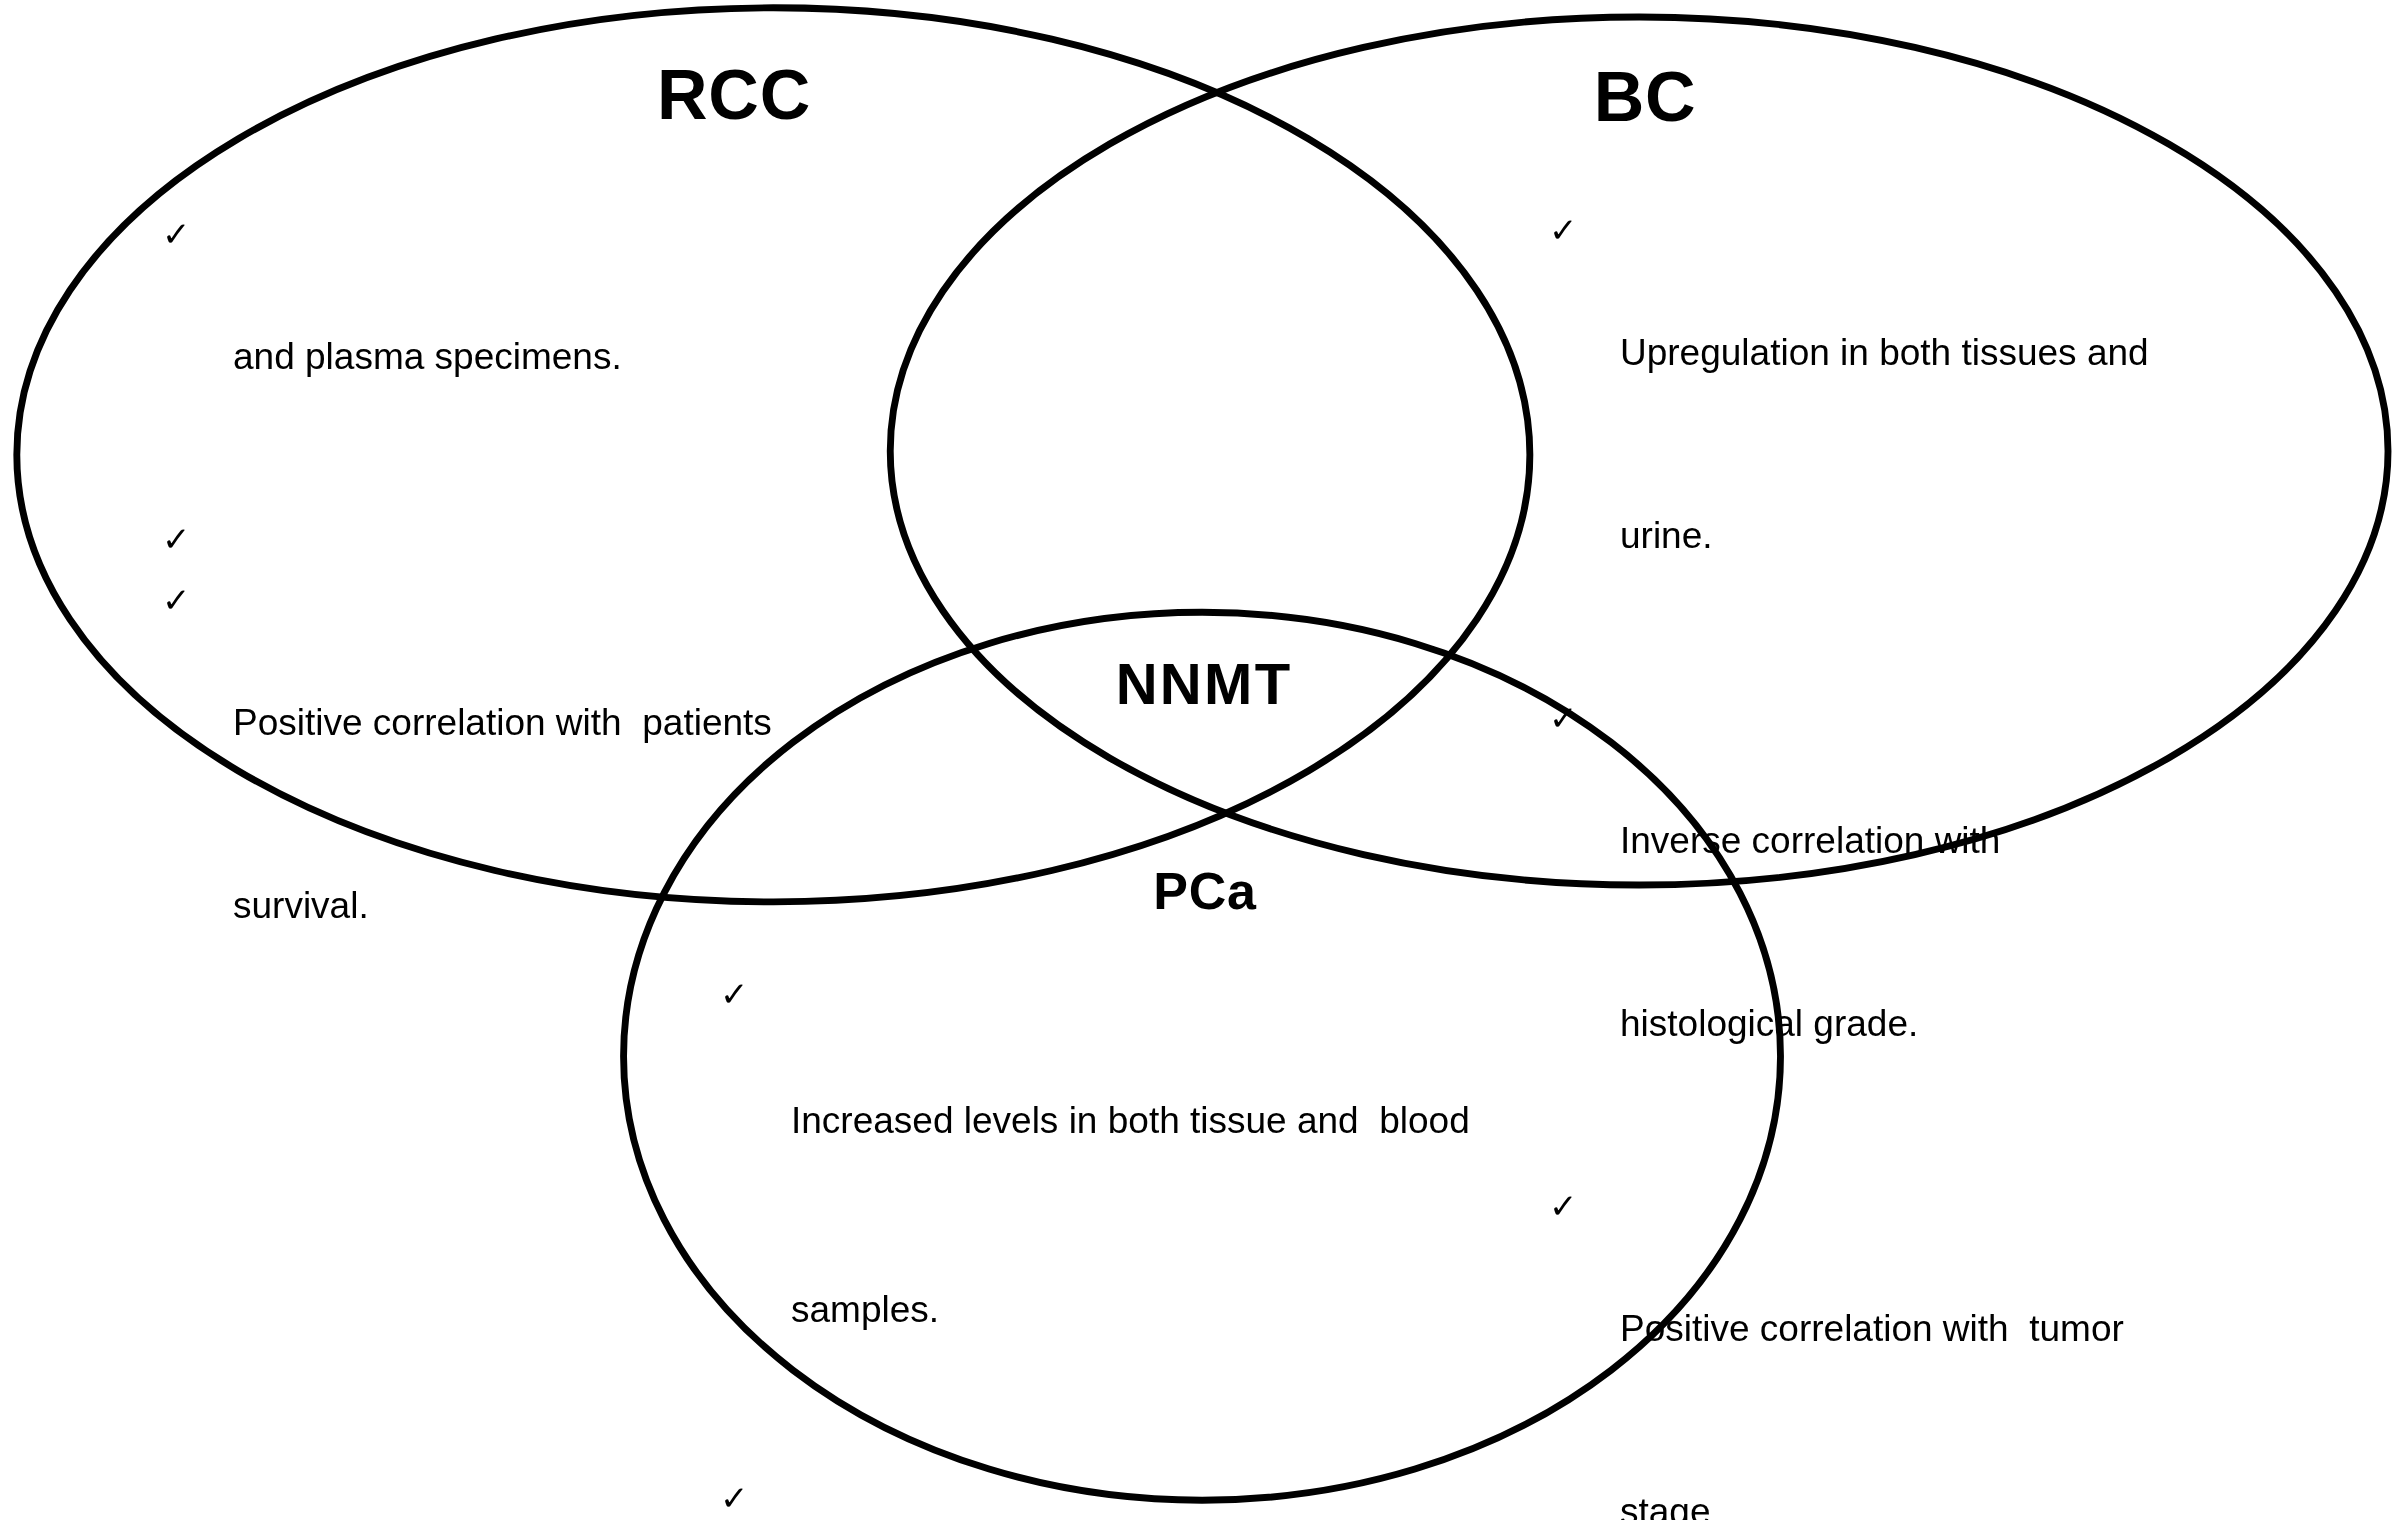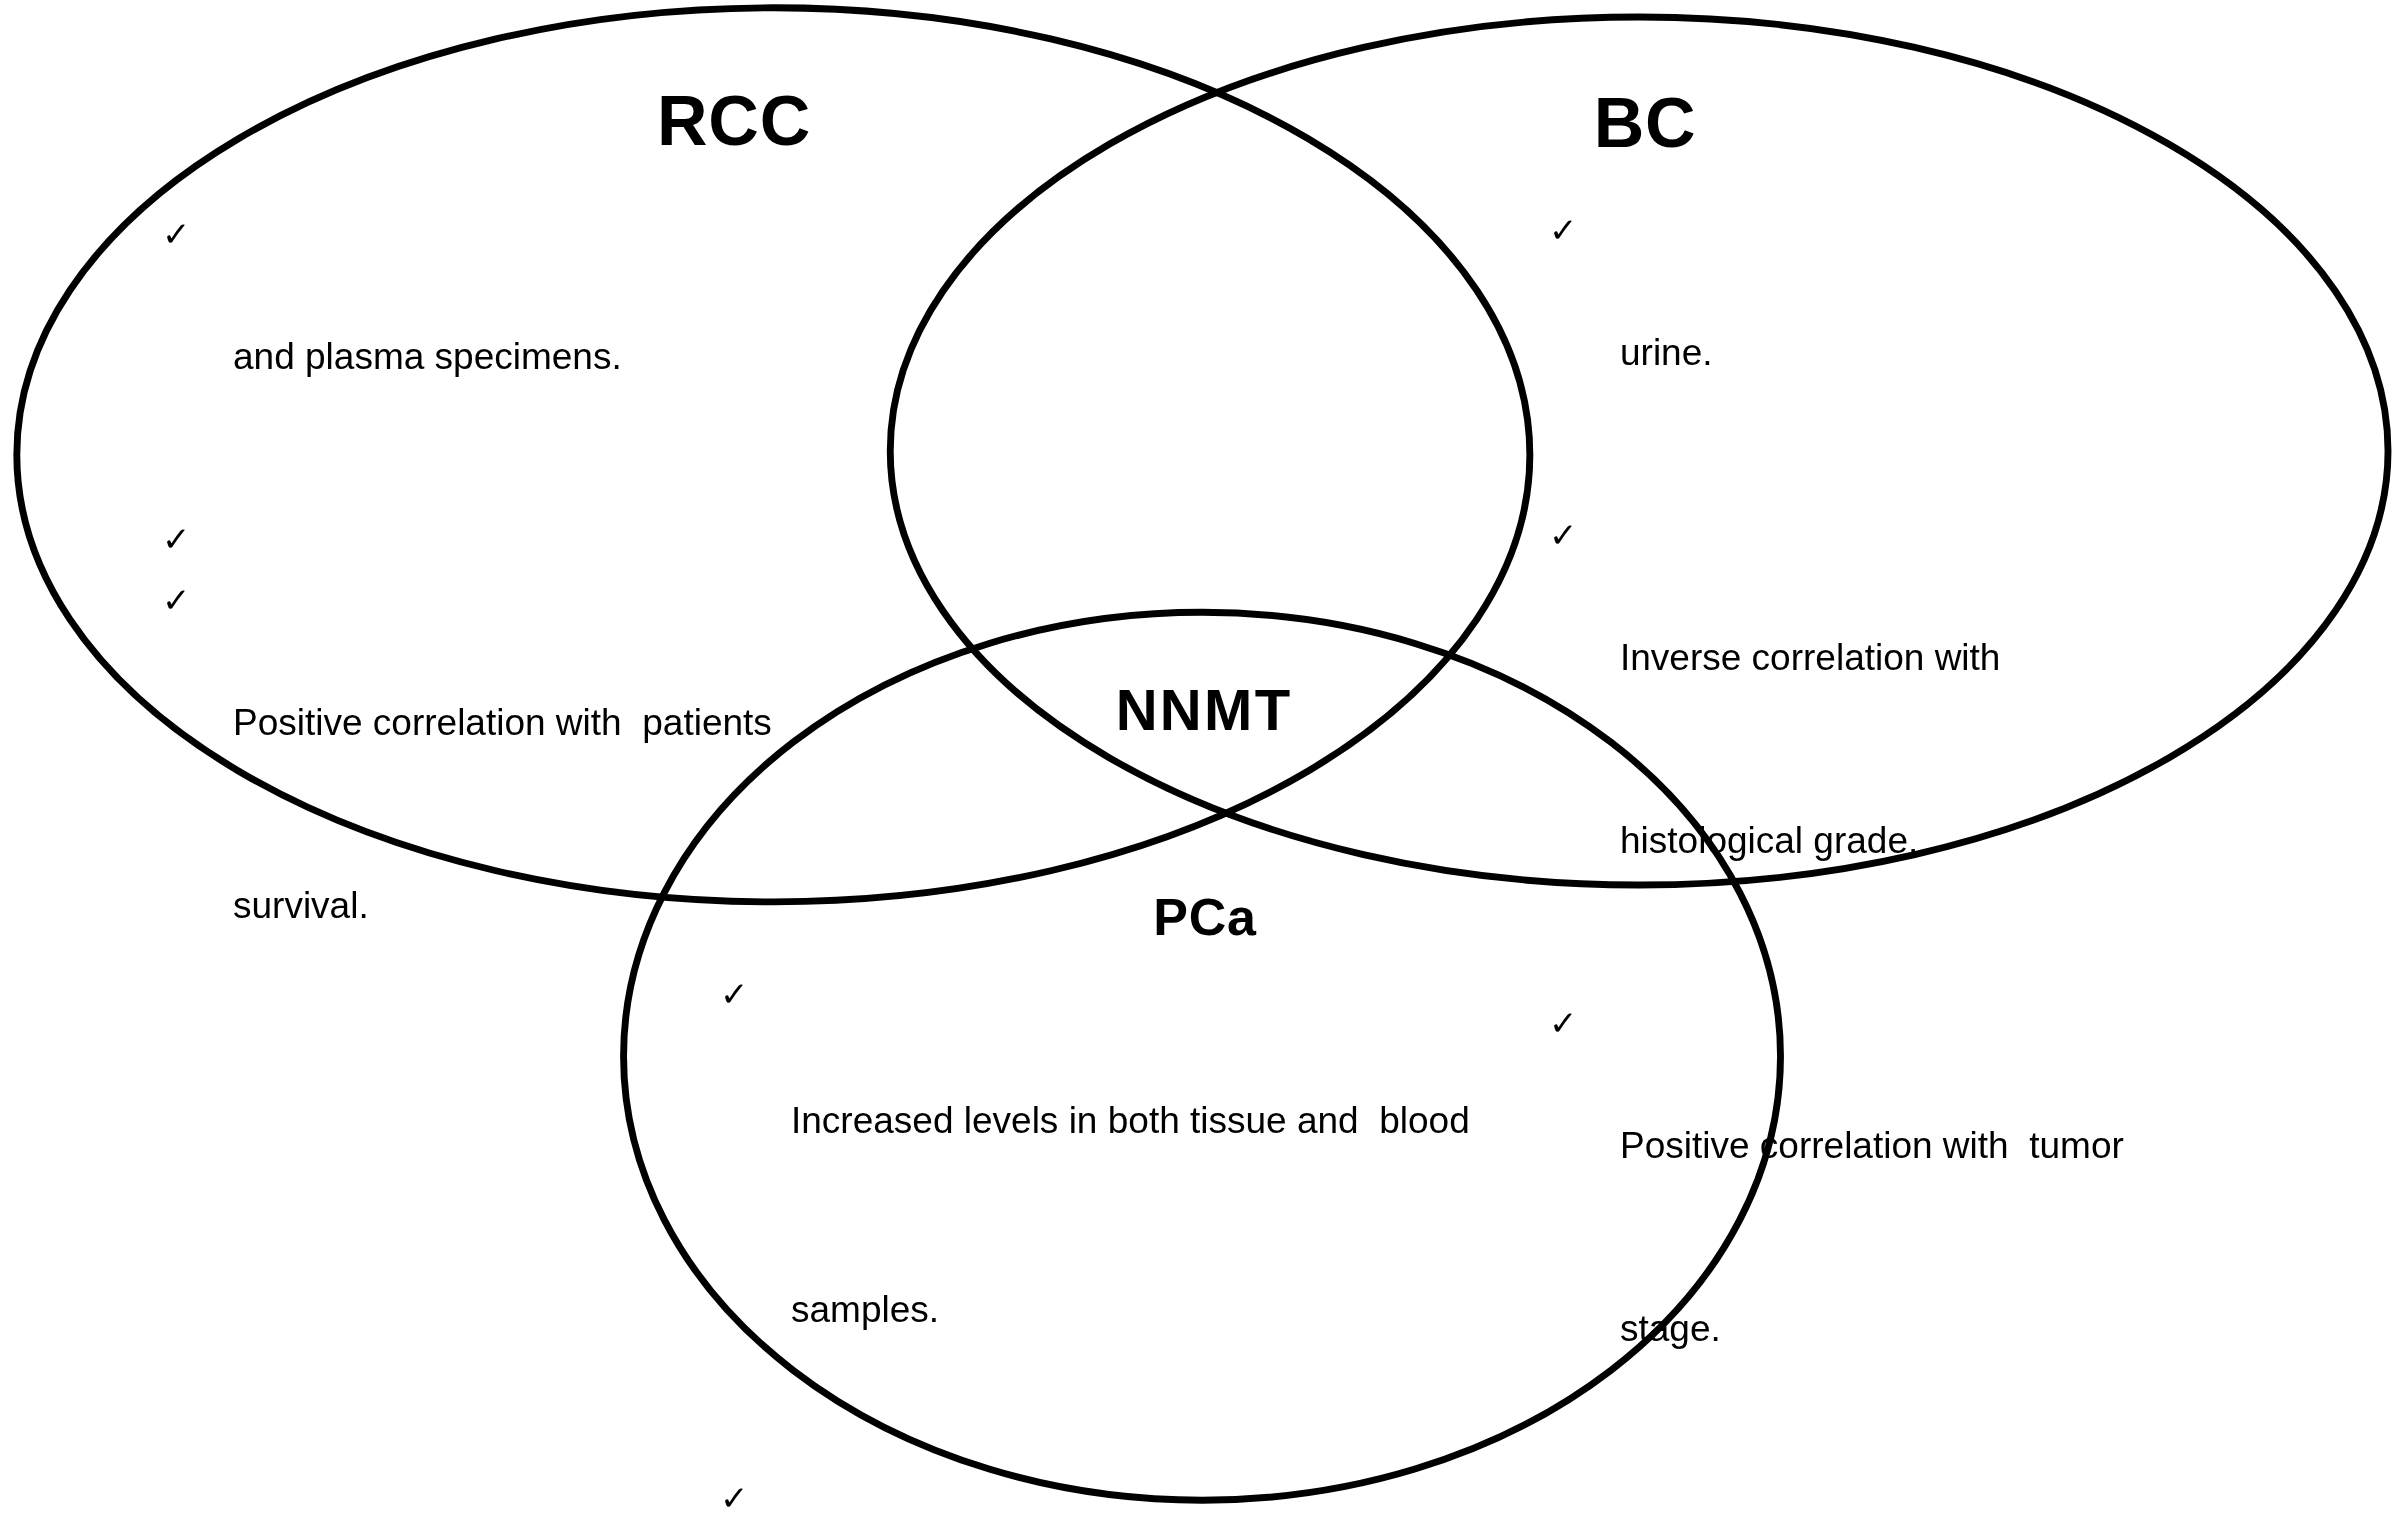--- a/index.html
+++ b/index.html
@@ -20,21 +20,20 @@
     left: 0;
     top: 0;
   }
   .set-title {
     position: absolute;
     transform: translateX(-50%);
     font-weight: 700;
     line-height: 1;
     white-space: pre;
     letter-spacing: 0.8px;
-    margin-top: 26px;
   }
   .title-rcc  { left: 734px;  top: 60px;   font-size: 70px;  }
   .title-bc   { left: 1645px; top: 62px;   font-size: 70px;  }
   .title-nnmt { left: 1204px; top: 655px;  font-size: 58px; letter-spacing: 2.3px; }
   .title-pca  { left: 1205px; top: 865px; font-size: 52px;  }
   .bullet-list {
     position: absolute;
     font-size: 37px;
     line-height: 61px;
   }
@@ -85,20 +84,21 @@
       <div class="bline">survival.</div>
     </div>
   </div>
 
 </div>
 
 <div class="bullet-list list-bc">
   <div class="bullet">
     <span class="check">✓</span>
     <div class="lines">
+      <div class="bline">Upregulation in both tissues and</div>
       <div class="bline">urine.</div>
     </div>
   </div>
   <div class="bullet">
     <span class="check">✓</span>
     <div class="lines">
       <div class="bline">Inverse correlation with</div>
       <div class="bline">histological grade.</div>
     </div>
   </div>

